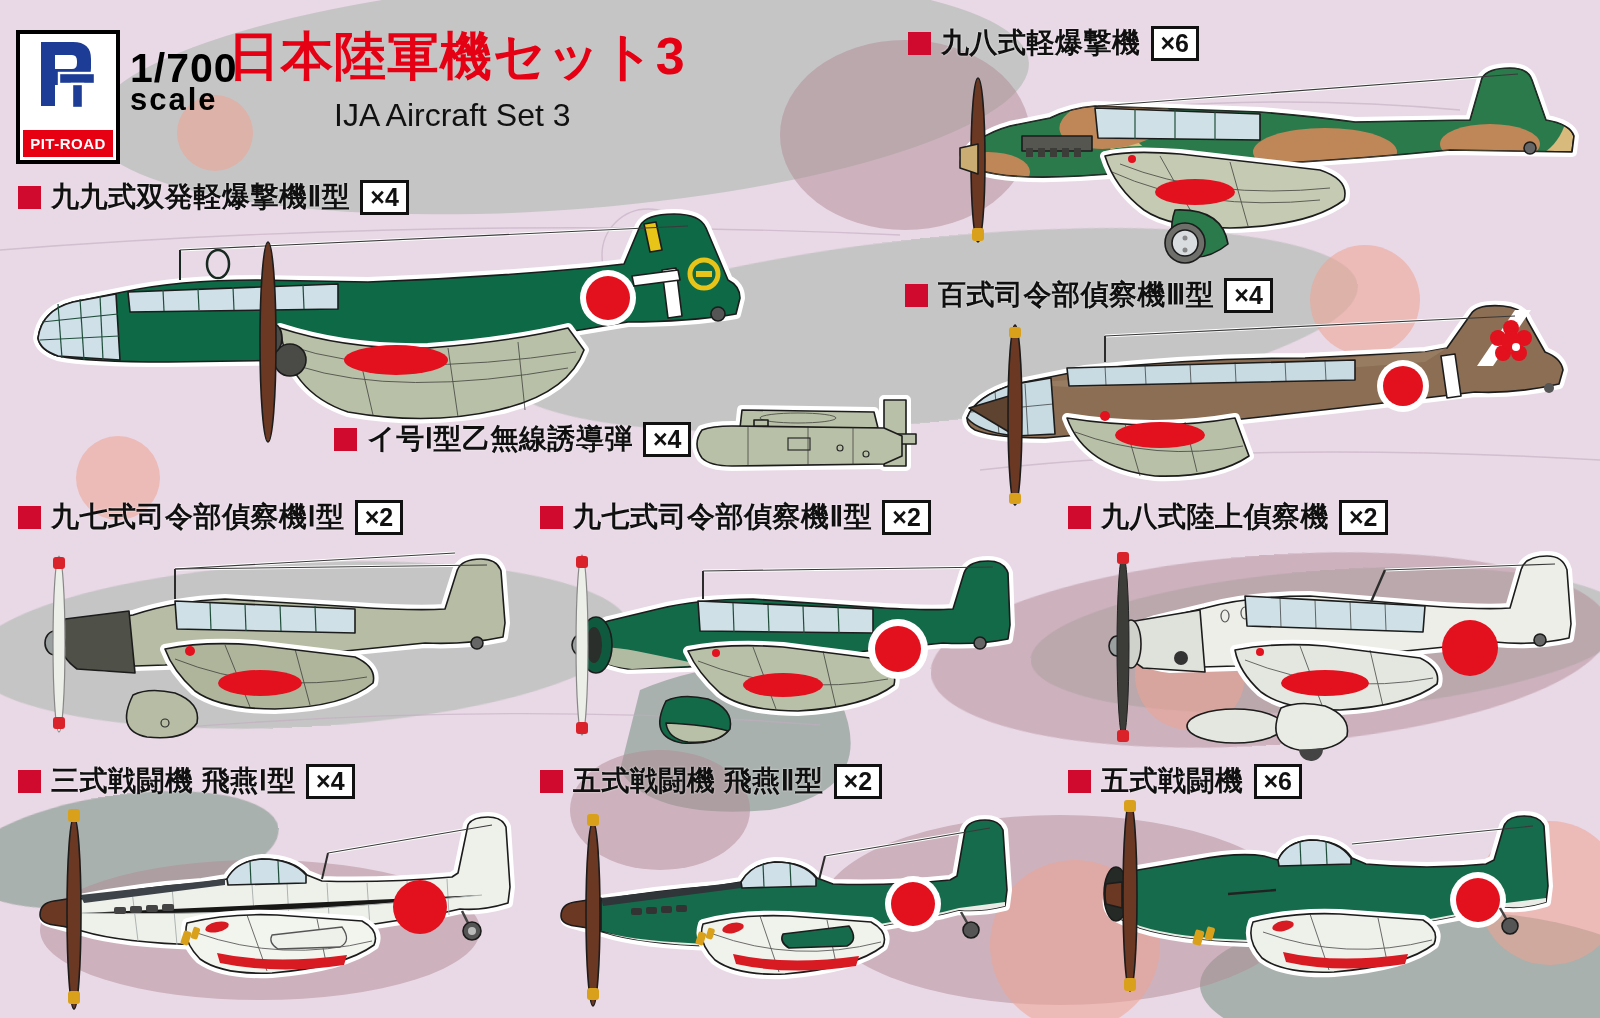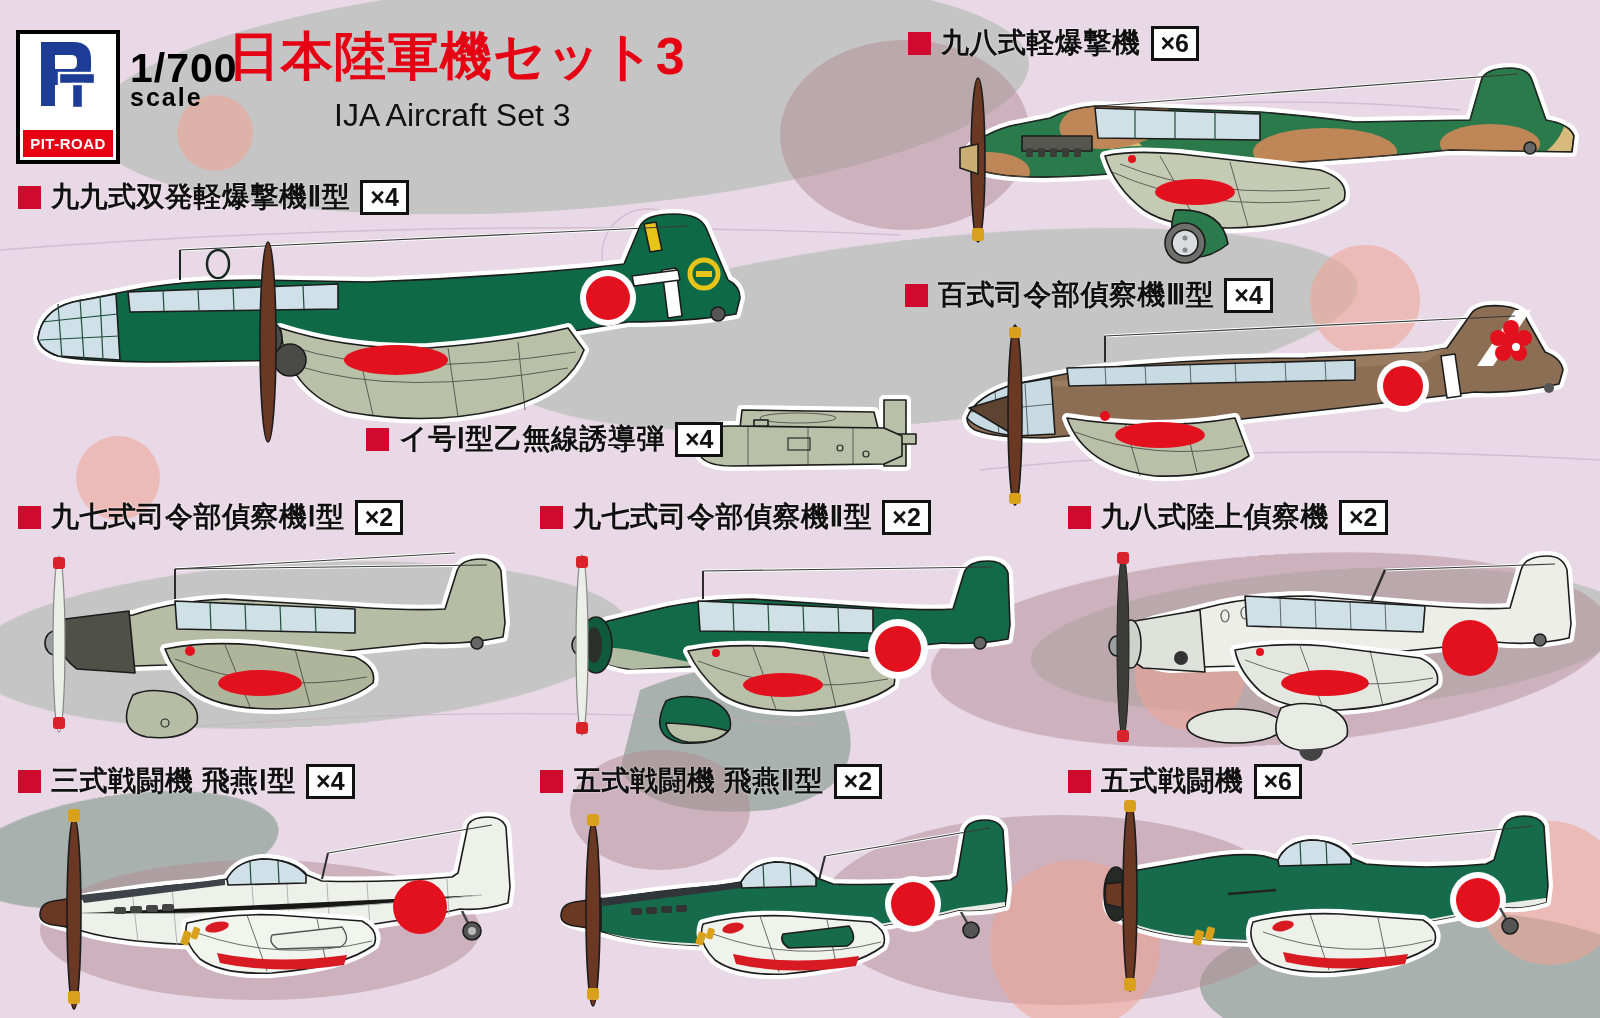--- a/index.html
+++ b/index.html
@@ -18,21 +18,21 @@
               text-shadow:0 0 2px rgba(255,255,255,.85);}
   .count-box{border:3px solid #111;background:#fff;color:#111;font-size:25px;
              font-weight:900;line-height:29px;padding:0 7px;}
   #logo{position:absolute;left:16px;top:30px;width:104px;height:134px;background:#fff;
         border:4px solid #000;box-sizing:border-box;z-index:7;}
   .logo-band{position:absolute;left:3px;right:3px;bottom:3px;height:27px;background:#e60012;
              color:#fff;font-weight:900;font-size:15px;text-align:center;line-height:27px;
              letter-spacing:.5px;}
   #scale-block{position:absolute;left:130px;top:50px;z-index:7;color:#000;font-weight:900;line-height:.88;}
   #scale-block .l1{font-size:41px;letter-spacing:1px;}
-  #scale-block .l2{font-size:25px;letter-spacing:2px;}
+  #scale-block .l2{font-size:31px;letter-spacing:2px;}
   #title-jp{position:absolute;left:228px;top:22px;z-index:7;font-size:52px;font-weight:900;
             color:#e60014;letter-spacing:1px;}
   #title-en{position:absolute;left:334px;top:97px;z-index:7;font-size:32px;font-weight:400;color:#111;}
 </style>
 </head>
 <body>
 
 <div id="canvas">
 
   <svg id="bg-art" width="1600" height="1018" viewBox="0 0 1600 1018">
@@ -100,21 +100,21 @@
   <div class="item-label" style="left:18px;top:178px">
     <span class="bullet"></span>
     <span class="label-text">九九式双発軽爆撃機Ⅱ型</span>
     <span class="count-box">×4</span>
   </div>
   <div class="item-label" style="left:905px;top:276px">
     <span class="bullet"></span>
     <span class="label-text">百式司令部偵察機Ⅲ型</span>
     <span class="count-box">×4</span>
   </div>
-  <div class="item-label" style="left:366px;top:420px">
+  <div class="item-label" style="left:334px;top:420px">
     <span class="bullet"></span>
     <span class="label-text">イ号Ⅰ型乙無線誘導弾</span>
     <span class="count-box">×4</span>
   </div>
   <div class="item-label" style="left:18px;top:498px">
     <span class="bullet"></span>
     <span class="label-text">九七式司令部偵察機Ⅰ型</span>
     <span class="count-box">×2</span>
   </div>
   <div class="item-label" style="left:540px;top:498px">

